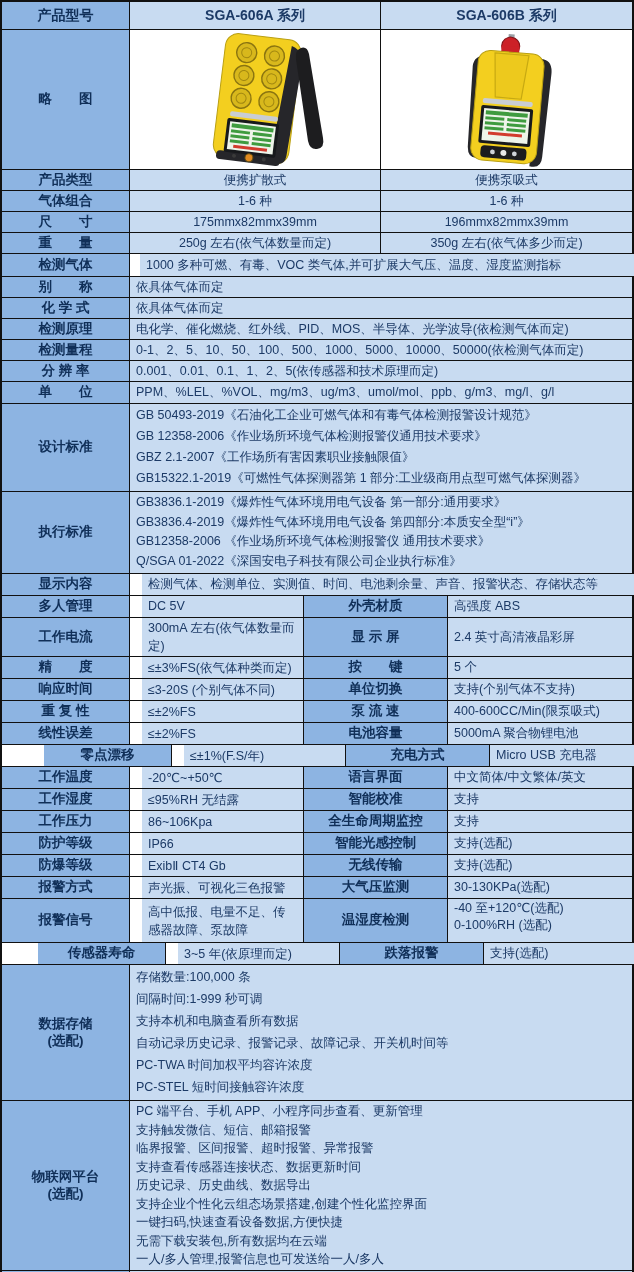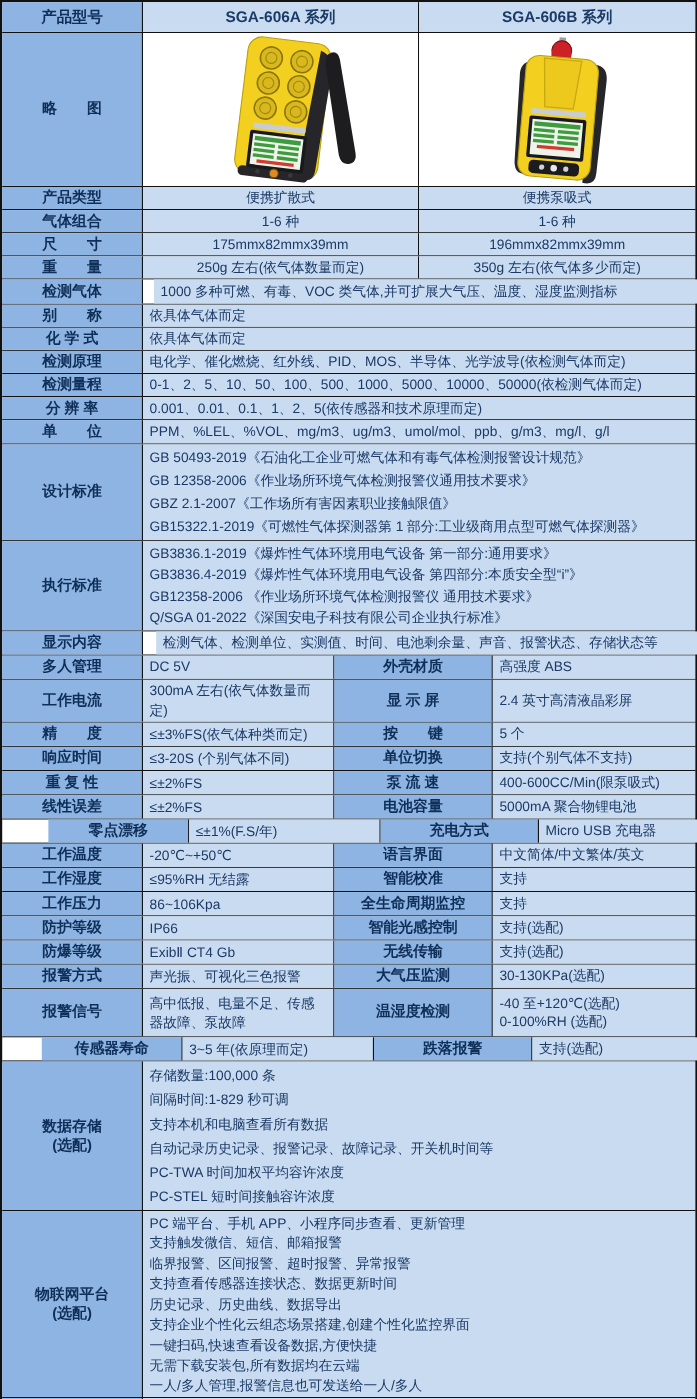--- a/index.html
+++ b/index.html
@@ -15,23 +15,23 @@
         overflow:hidden;padding:1px 6px;min-width:0;}
   .row .cell:last-child{border-right:none;}
   .label{background:#8db4e2;color:#102f58;font-weight:bold;font-size:13.5px;
          justify-content:center;text-align:center;flex-direction:column;line-height:1.25;}
   .value{background:#c8dbf1;color:#1c3a66;font-size:12.5px;}
   .center{justify-content:center;text-align:center;}
   .left{justify-content:flex-start;text-align:left;}
   .head .value{font-weight:bold;font-size:14px;}
   .head .label{font-size:14px;}
   .imgcell{background:#ffffff;justify-content:center;align-items:center;padding:0;}
-  .linescell{flex-direction:column;align-items:flex-start;justify-content:center;}
+  .linescell{flex-direction:column;align-items:flex-start;}
   .line{display:block;width:100%;white-space:nowrap;}
-  .wrapval{white-space:normal;line-height:1.45;}
+  .wrapval{white-space:normal;line-height:1.45;margin-left:12px;}
 </style>
 </head>
 <body>
 
 <div class="stage">
   <div class="sheet" id="spec-table">
       <div class="row g-two head" style="min-height: 28px;">
         <div class="cell label">产品型号</div>
         <div class="cell value center headv">SGA-606A 系列</div>
         <div class="cell value center headv">SGA-606B 系列</div>
@@ -278,21 +278,21 @@
         <div class="cell label">跌落报警</div>
         <div class="cell value left">支持(选配)</div>
       </div>
       <div class="row g-full" style="min-height: 136px;">
         <div class="cell label">
           <span>数据存储</span>
           <span>(选配)</span>
         </div>
         <div class="cell value left linescell" style="line-height: 22px;">
           <div class="line">存储数量:100,000 条</div>
-          <div class="line">间隔时间:1-829 秒可调</div>
+          <div class="line">间隔时间:1-999 秒可调</div>
           <div class="line">支持本机和电脑查看所有数据</div>
           <div class="line">自动记录历史记录、报警记录、故障记录、开关机时间等</div>
           <div class="line">PC-TWA 时间加权平均容许浓度</div>
           <div class="line">PC-STEL 短时间接触容许浓度</div>
         </div>
       </div>
       <div class="row g-full" style="min-height: 170px;">
         <div class="cell label">
           <span>物联网平台</span>
           <span>(选配)</span>

